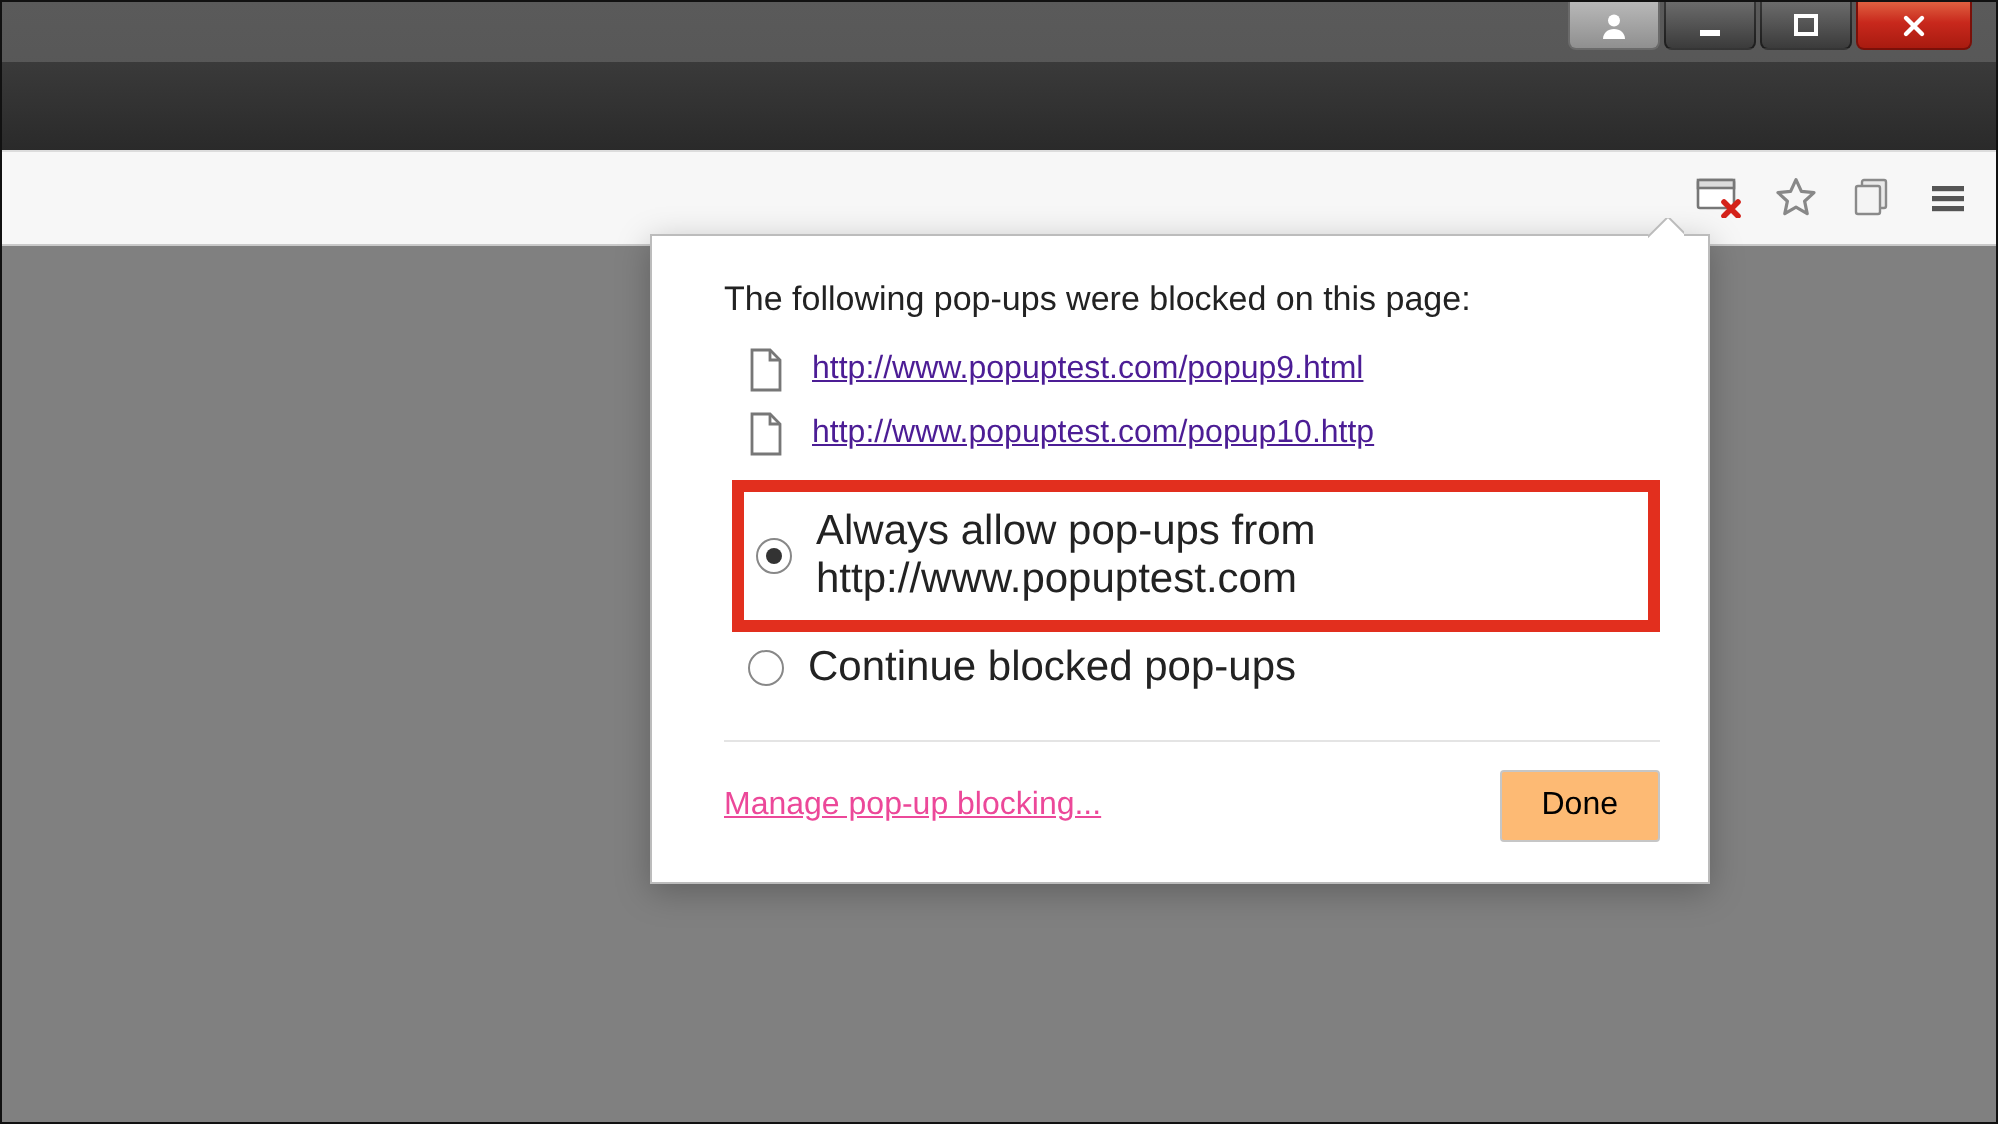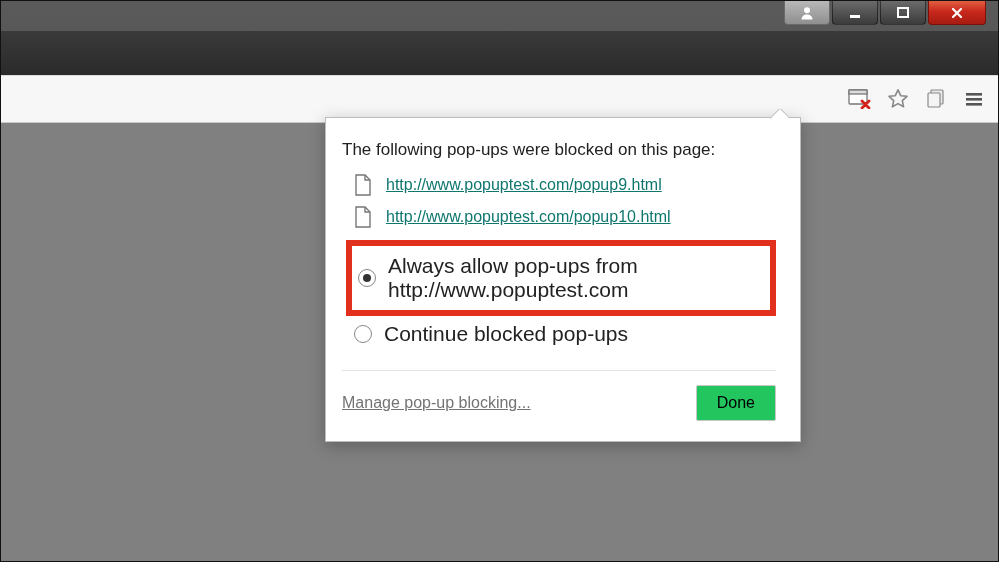--- a/index.html
+++ b/index.html
@@ -83,25 +83,25 @@
     position: absolute;
     top: 122px; left: 0; right: 0; bottom: 0;
     background: #808080;
   }
 
   
   .popup-panel {
     position: absolute;
     top: 116px;
     left: 324px;
-    width: 476px;
+    width: 530px;
     background: #fff;
     border: 1px solid #bcbcbc;
     box-shadow: 0 4px 16px rgba(0,0,0,.25);
-    padding: 22px 24px 20px 16px;
+    padding: 22px 24px 20px 36px;
     z-index: 40;
     font-size: 16px;
     color: #222;
   }
   .popup-arrow {
     position: absolute;
     top: -9px;
     right: 12px;
     width: 18px; height: 10px;
     overflow: hidden;
@@ -117,21 +117,21 @@
   }
 
   .popup-heading { margin-bottom: 14px; font-size: 17px; }
 
   .blocked-list { margin: 0 0 12px 12px; }
   .blocked-item {
     display: flex; align-items: center; gap: 14px;
     margin-bottom: 10px;
   }
   .blocked-item a {
-    color: #0f766e;
+    color: #4c1d95;
     text-decoration: underline;
     font-size: 16px;
   }
   .file-icon { width: 18px; height: 22px; flex: none; }
 
   .radio-group { margin: 6px 0 0 8px; }
   .radio-row {
     display: flex; align-items: center; gap: 12px;
     padding: 6px 4px;
     font-size: 21px;
@@ -156,27 +156,27 @@
 
   .popup-sep {
     border: none; border-top: 1px solid #e4e4e4;
     margin: 18px 0 14px 0;
   }
 
   .popup-footer {
     display: flex; align-items: center; justify-content: space-between;
   }
   .manage-link {
-    color: #737373; text-decoration: underline; font-size: 16px;
+    color: #ec4899; text-decoration: underline; font-size: 16px;
     cursor: pointer;
   }
   .done-btn {
     padding: 8px 20px;
     font-size: 16px;
-    background: #22c55e;
+    background: #fdba74;
     border: 1px solid #c6c6c6;
     border-radius: 2px;
     cursor: pointer;
   }
 </style>
 </head>
 <body>
 
 <div class="window-frame">
 
@@ -247,21 +247,21 @@
           <path d="M2 1h9l5 5v15H2z" fill="#fff" stroke="#777" stroke-width="1.4"></path>
           <path d="M11 1v5h5" fill="none" stroke="#777" stroke-width="1.4"></path>
         </svg>
         <a href="#">http://www.popuptest.com/popup9.html</a>
       </div>
       <div class="blocked-item">
         <svg class="file-icon" viewBox="0 0 18 22">
           <path d="M2 1h9l5 5v15H2z" fill="#fff" stroke="#777" stroke-width="1.4"></path>
           <path d="M11 1v5h5" fill="none" stroke="#777" stroke-width="1.4"></path>
         </svg>
-        <a href="#">http://www.popuptest.com/popup10.html</a>
+        <a href="#">http://www.popuptest.com/popup10.http</a>
       </div>
     </div>
 
     <div class="radio-group">
       <div class="highlight-box">
         <label class="radio-row">
           <span class="radio-outer selected"></span>
           <span>Always allow pop-ups from http://www.popuptest.com</span>
         </label>
       </div>

